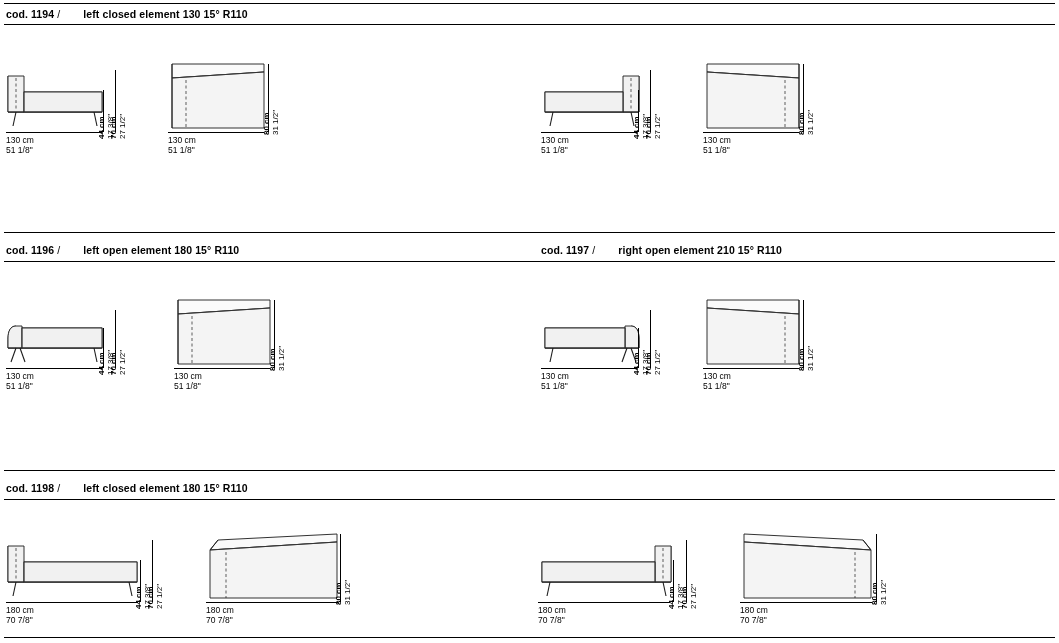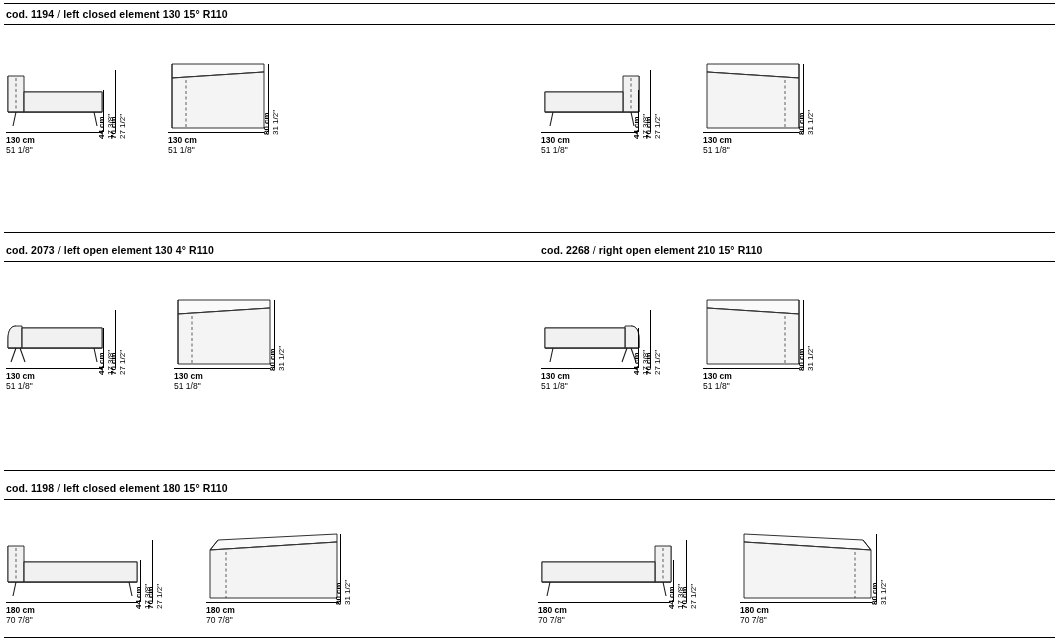--- a/index.html
+++ b/index.html
@@ -35,34 +35,35 @@
     color: #000;
   }
   .hdr .cod {
     font-weight: 700;
   }
   .hdr .sep {
     font-weight: 400;
   }
   .hdr .desc {
     font-weight: bold;
+    margin-left: 20px;
   }
   
   .block {
     position: absolute;
   }
   
   .dim {
     position: absolute;
     font-size: 8.5px;
     line-height: 10px;
     white-space: nowrap;
     color: #000;
   }
-  .dim .b { font-weight: bold; display: block; }
+  .dim .b { font-weight: normal; display: block; }
   .dim .s { font-weight: normal; display: block; }
   .vdim {
     position: absolute;
     font-size: 8px;
     line-height: 9px;
     white-space: nowrap;
     color: #000;
     transform-origin: left bottom;
     transform: rotate(-90deg);
   }
@@ -219,26 +220,26 @@
     <div class="vdim" style="left:0; top:0;">
       <span class="b">80 cm</span>
     </div>
     <div class="vdim" style="left:9px; top:0;">
       <span class="s">31 1/2"</span>
     </div>
   </div>
 
   <div class="rule" style="top:232px;"></div>
   <div class="hdr" style="left:6px; top:244px;">
-    <span class="cod">cod. 2073</span>
+    <span class="cod">cod. 1196</span>
     <span class="sep">/</span>
-    <span class="desc">left open element 130 4° R110</span>
+    <span class="desc">left open element 180 15° R110</span>
   </div>
   <div class="hdr" style="left:541px; top:244px;">
-    <span class="cod">cod. 2268</span>
+    <span class="cod">cod. 1197</span>
     <span class="sep">/</span>
     <span class="desc">right open element 210 15° R110</span>
   </div>
   <div class="rule" style="top:261px;"></div>
 
   <div class="block" style="left:6px; top:302px;">
     <svg width="100" height="66" viewBox="0 0 100 66">
       <path class="sofa-fill" d="M10 24 C2 24 2 34 2 40 L2 46 L96 46 L96 26 L12 26 Z"></path>
       <path class="sofa-fill" d="M10 24 C4 24 2 30 2 36 L2 46 L16 46 L16 24 Z"></path>
       <rect class="sofa-fill" x="16" y="26" width="80" height="20"></rect>

